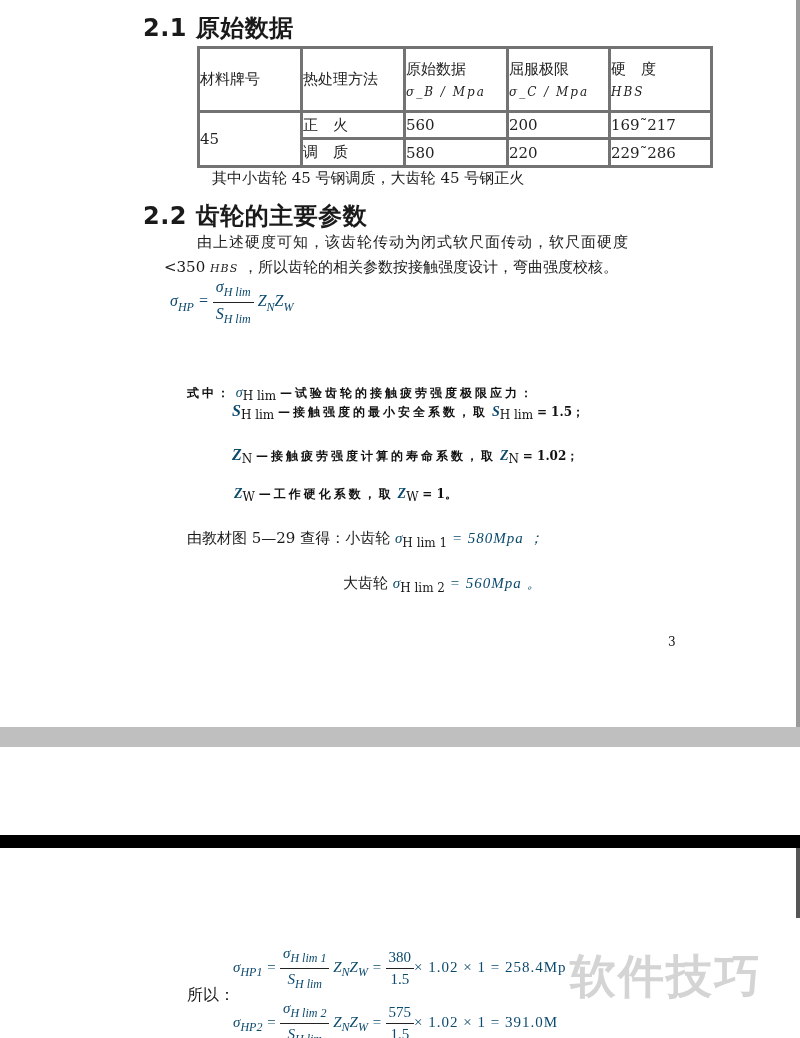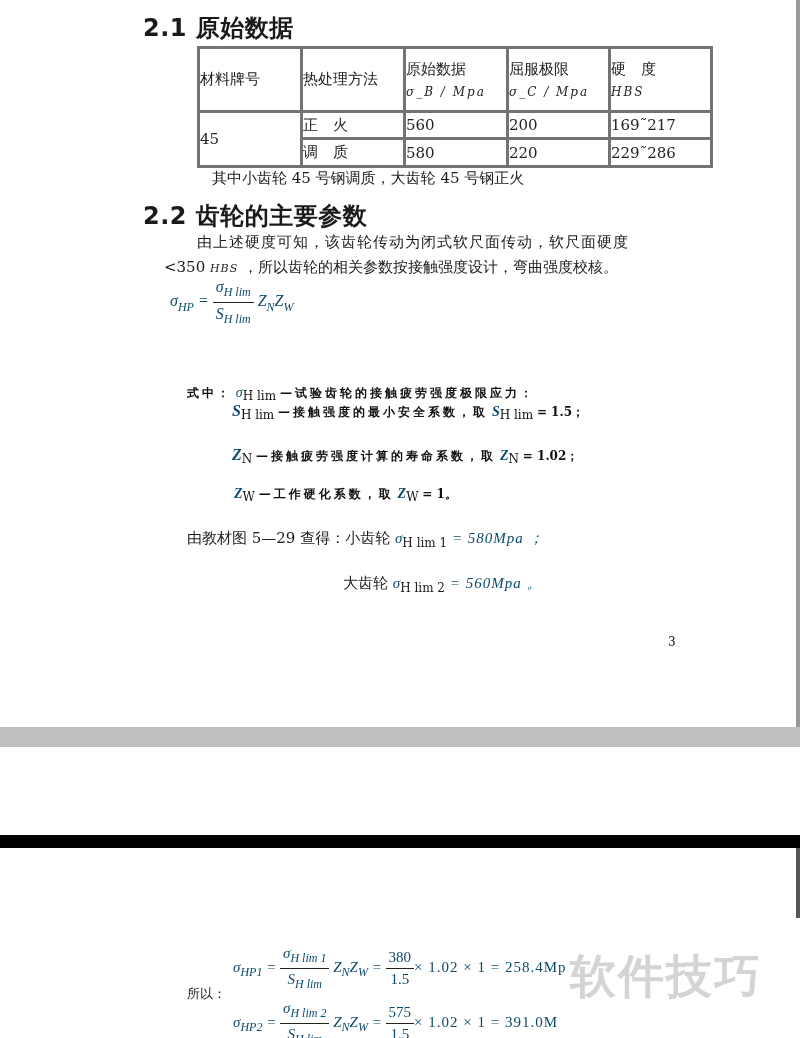--- a/index.html
+++ b/index.html
@@ -133,21 +133,21 @@
   <span>大齿轮</span>
   <i class="formula">σ</i><sub>H lim 2</sub>
   <span class="formula" style="font-style:italic;letter-spacing:1px;">= 560Mpa 。</span>
 </div>
 
 <div class="abs" style="left:668px;top:635px;font-size:12px;">3</div>
 
 <div class="gray-band"></div>
 <div class="black-band"></div>
 
-<div class="abs para" style="left:187px;top:985px;font-size:13px;">所以：</div>
+<div class="abs para" style="left:187px;top:985px;font-size:16px;">所以：</div>
 
 <div class="abs formula" style="left:233px;top:945px;font-size:15px;white-space:nowrap;">
   <span>σ</span><sub>HP1</sub> =
   <span class="frac">
       <span class="num"><span>σ</span><sub>H lim 1</sub></span>
       <span class="den"><span>S</span><sub>H lim</sub></span>
     </span>
   <span>Z</span><sub>N</sub><span>Z</span><sub>W</sub> =
   <span class="frac" style="font-style:normal;">
       <span class="num">380</span>

